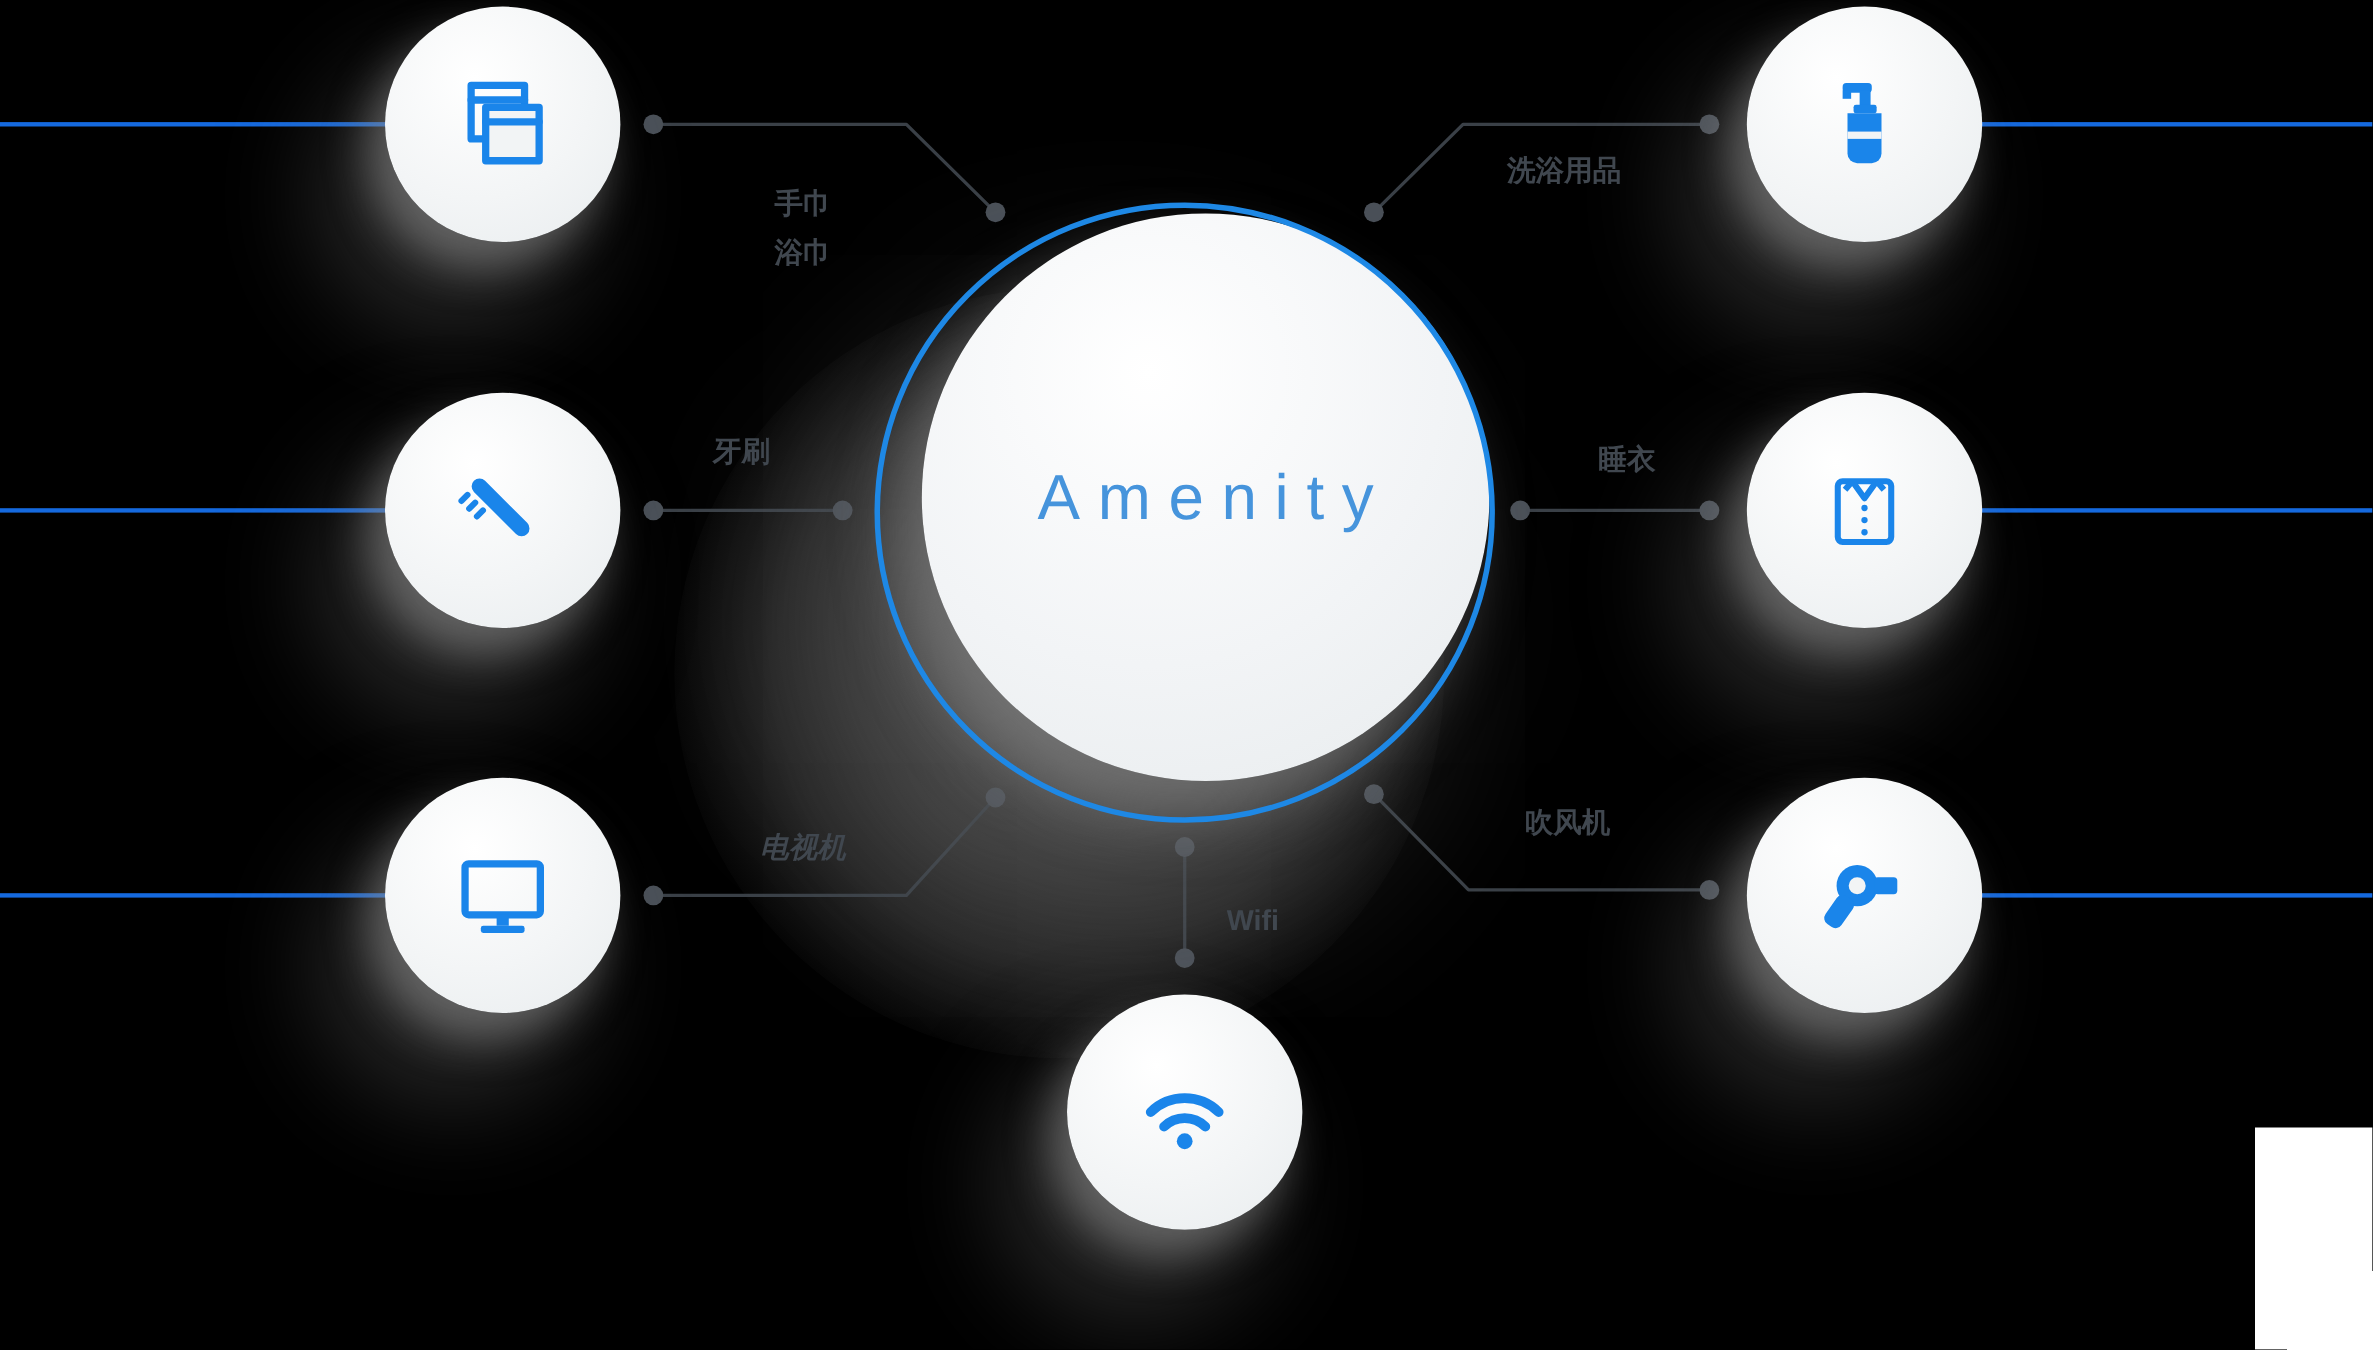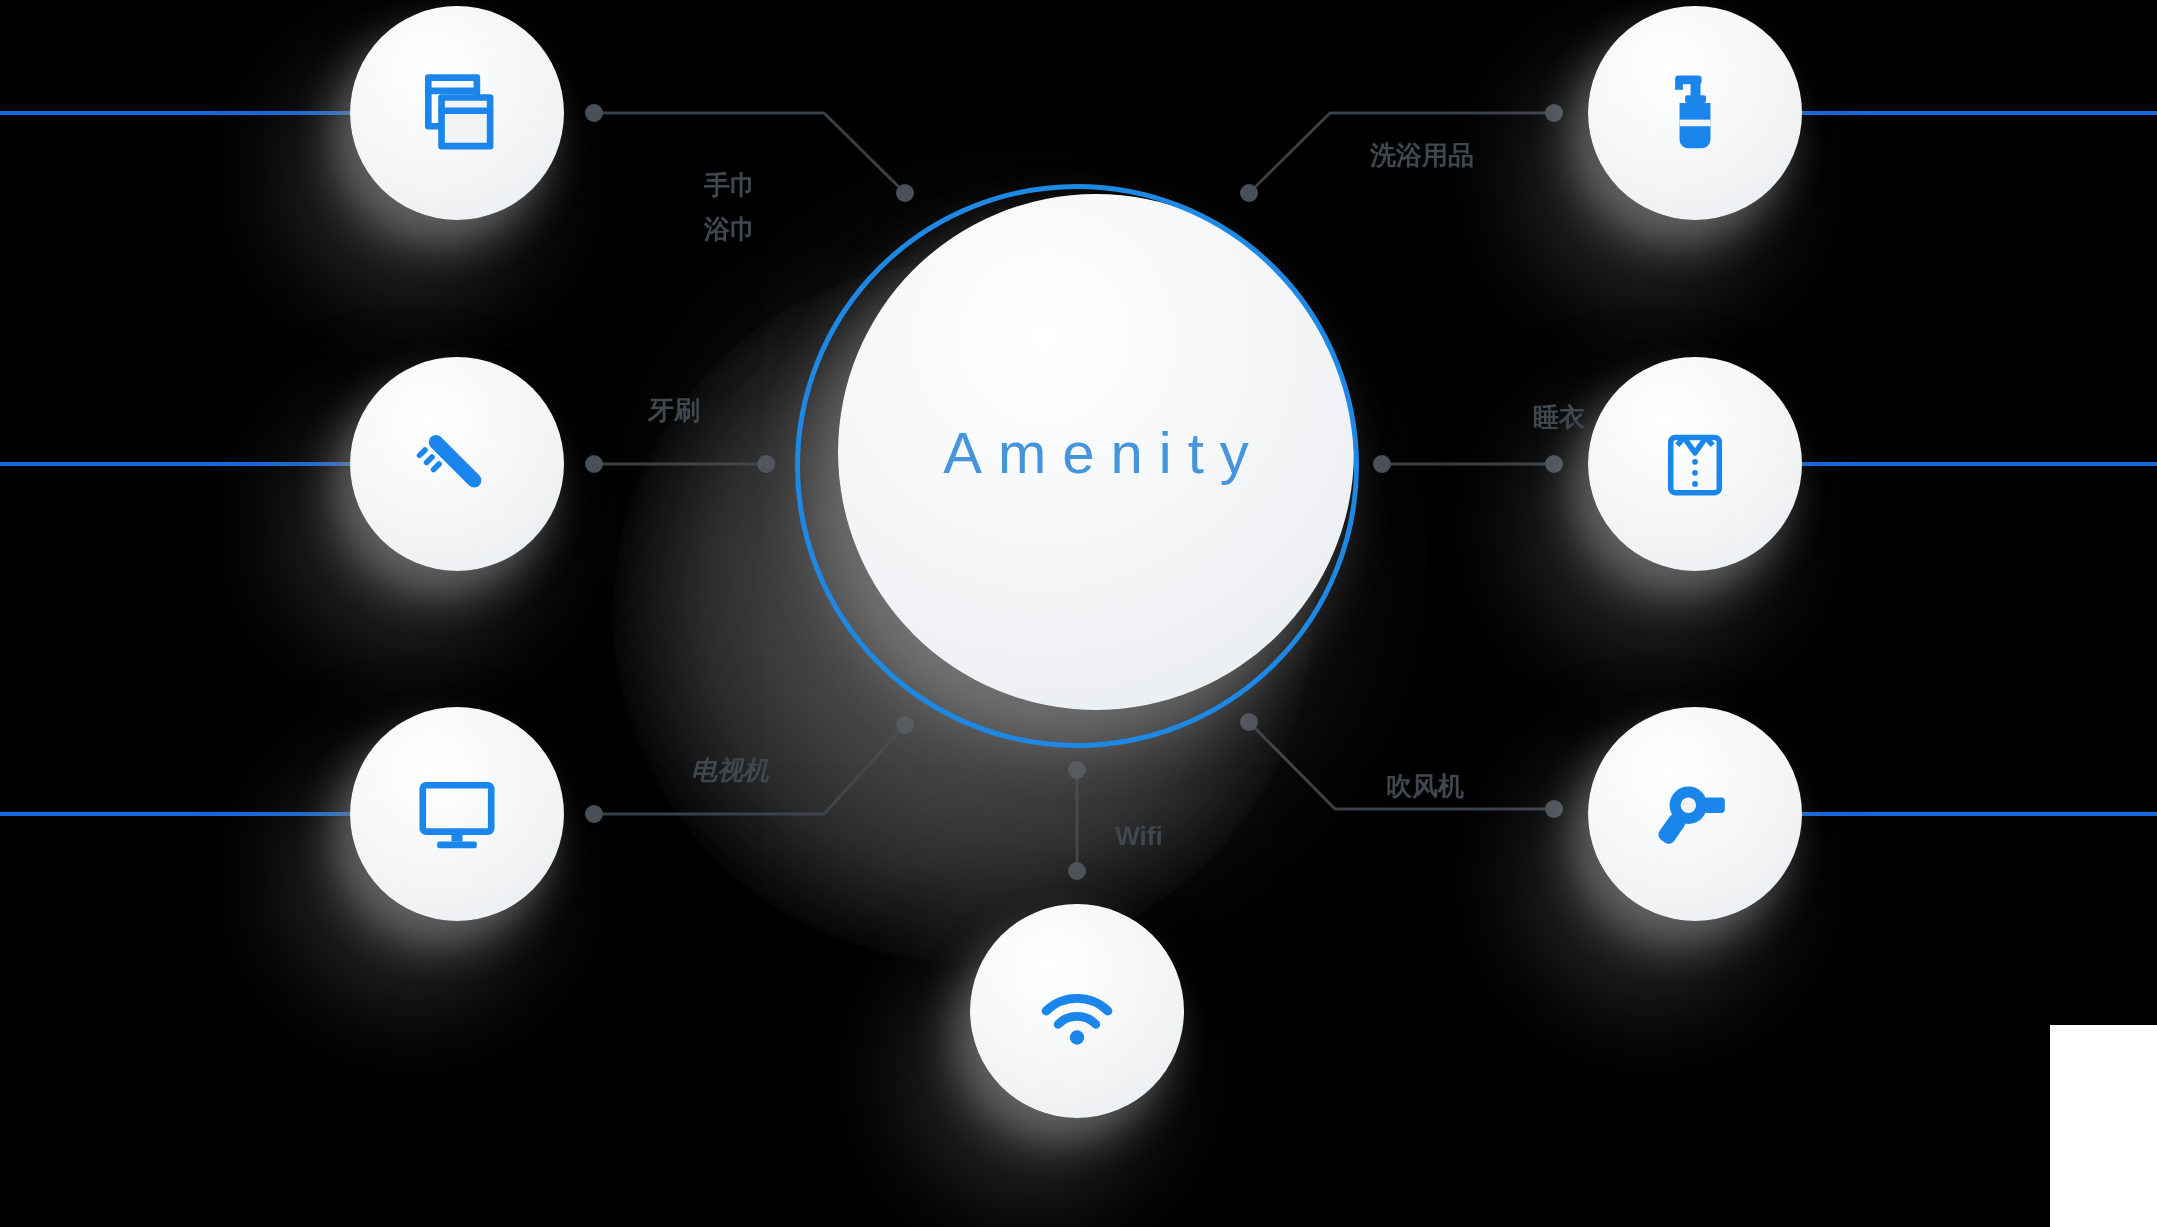--- a/index.html
+++ b/index.html
@@ -171,19 +171,19 @@
     </svg>
   </div>
 
   <div class="label" style="left:730px; top:133px;margin-top:30px;">
     <div>手巾</div>
     <div>浴巾</div>
   </div>
   <div class="label" style="left:674px; top:388px;">牙刷</div>
   <div class="label" style="left:730px; top:748px;font-style:italic;">电视机</div>
   <div class="label" style="left:1422px; top:133px;">洗浴用品</div>
-  <div class="label" style="left:1559px; top:395px;">睡衣</div>
-  <div class="label" style="left:1425px; top:764px;">吹风机</div>
+  <div class="label" style="left:1479px; top:395px;">睡衣</div>
+  <div class="label" style="left:1425px; top:725px;">吹风机</div>
   <div class="label" style="left:1139px; top:814px;">Wifi</div>
 
   <div class="corner-patch"></div>
 
 </div>
 
 </body></html>

